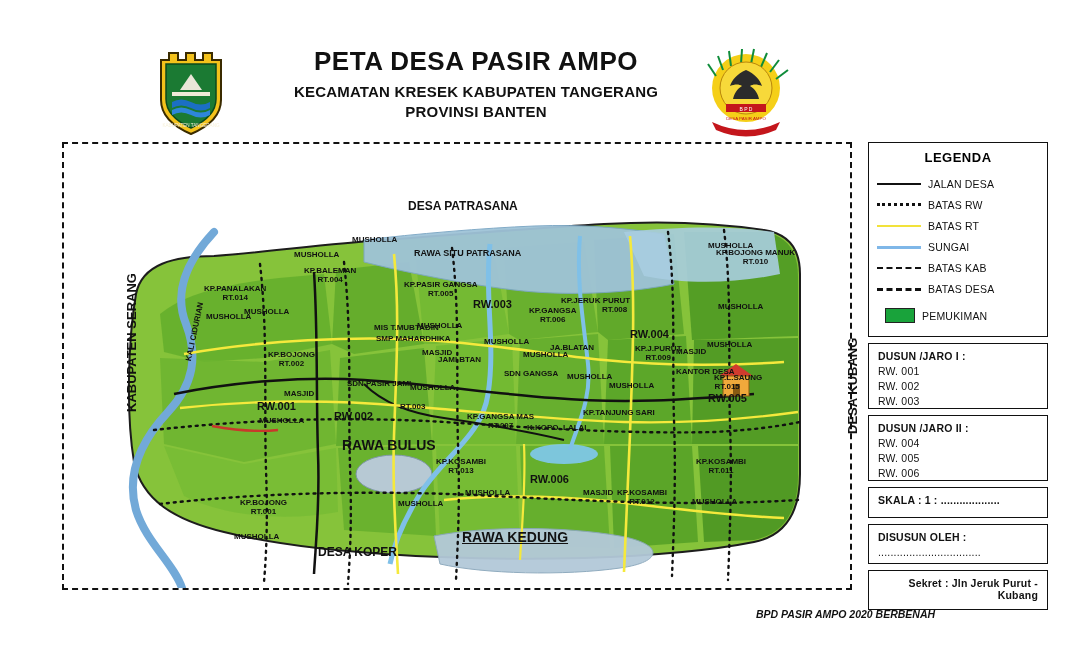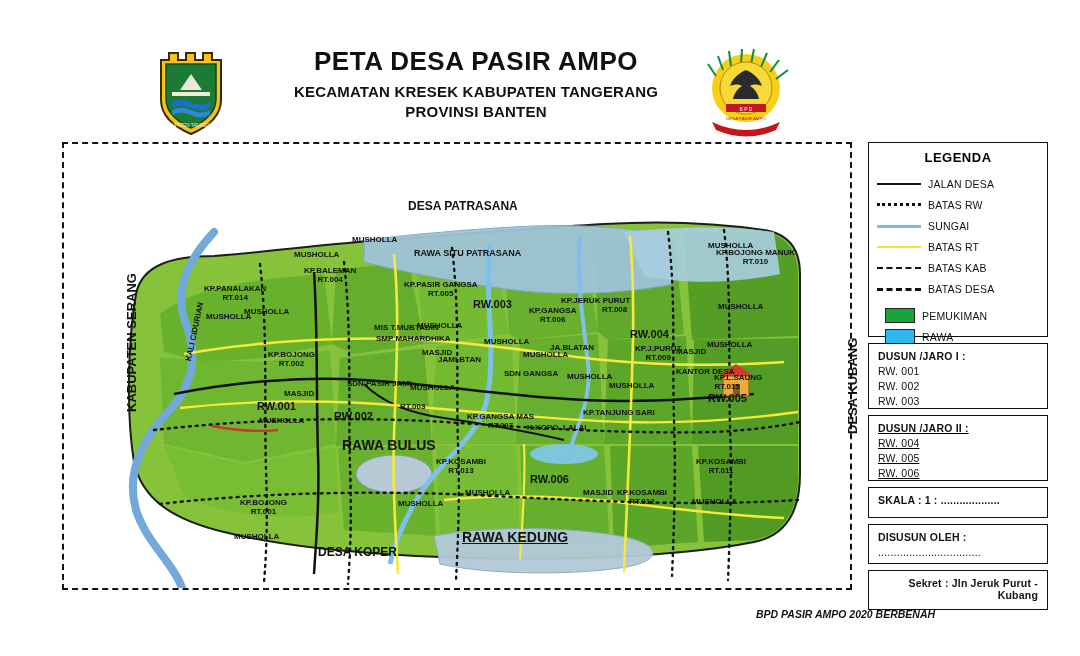--- a/index.html
+++ b/index.html
@@ -49,21 +49,21 @@
   .sw-rawa{background:#2fb8ef;}
 
   .side-box{
     position:absolute;left:852px;width:180px;
     border:1.5px solid #111;background:#fff;box-sizing:border-box;
     padding:6px 9px;
   }
   .side-box .bt{font-size:10.5px;font-weight:bold;color:#111;letter-spacing:.2px;}
   .side-box .bl{font-size:10.5px;color:#111;margin-top:3px;letter-spacing:.2px;}
   #dusun1{top:343px;height:66px;}
-  #dusun2{top:415px;height:66px;text-decoration:underline;}
+  #dusun2{top:415px;height:66px;}
   #skala{top:487px;height:31px;}
   #disusun{top:524px;height:40px;}
   #sekret{top:570px;height:40px;text-align:right;}
   #sekret .bt{font-size:10.5px;}
 
   .compass{position:absolute;left:788px;top:158px;width:34px;height:62px;text-align:center;}
   .compass .u{font-size:19px;font-weight:bold;color:#111;line-height:18px;}
 
   .footer-note{
     position:absolute;left:740px;top:608px;font-size:10.5px;font-style:italic;font-weight:bold;color:#111;
@@ -329,30 +329,30 @@
 
       <div class="legend-row">
         <span class="legend-sym">
             <span class="sym-dot"></span>
           </span>
         <span class="legend-label">BATAS RW</span>
       </div>
 
       <div class="legend-row">
         <span class="legend-sym">
+            <span class="sym-yellow"></span>
+          </span>
+        <span class="legend-label">BATAS RT</span>
+      </div>
+
+      <div class="legend-row">
+        <span class="legend-sym">
             <span class="sym-blue"></span>
           </span>
         <span class="legend-label">SUNGAI</span>
-      </div>
-
-      <div class="legend-row">
-        <span class="legend-sym">
-            <span class="sym-yellow"></span>
-          </span>
-        <span class="legend-label">BATAS RT</span>
       </div>
 
       <div class="legend-row">
         <span class="legend-sym">
             <span class="sym-dashdot"></span>
           </span>
         <span class="legend-label">BATAS KAB</span>
       </div>
 
       <div class="legend-row">
@@ -360,24 +360,20 @@
             <span class="sym-dash"></span>
           </span>
         <span class="legend-label">BATAS DESA</span>
       </div>
 
       <div class="legend-row" style="margin-top:6px;">
         <span class="sw sw-green"></span>
         <span class="legend-label">PEMUKIMAN</span>
       </div>
 
-      <div class="legend-row">
-        <span class="sw sw-rawa"></span>
-        <span class="legend-label">RAWA</span>
-      </div>
     </div>
   </div>
 
   <div class="side-box" id="dusun1">
     <div class="bt">DUSUN /JARO I :</div>
     <div class="bl">RW. 001</div>
     <div class="bl">RW. 002</div>
     <div class="bl">RW. 003</div>
   </div>
 

